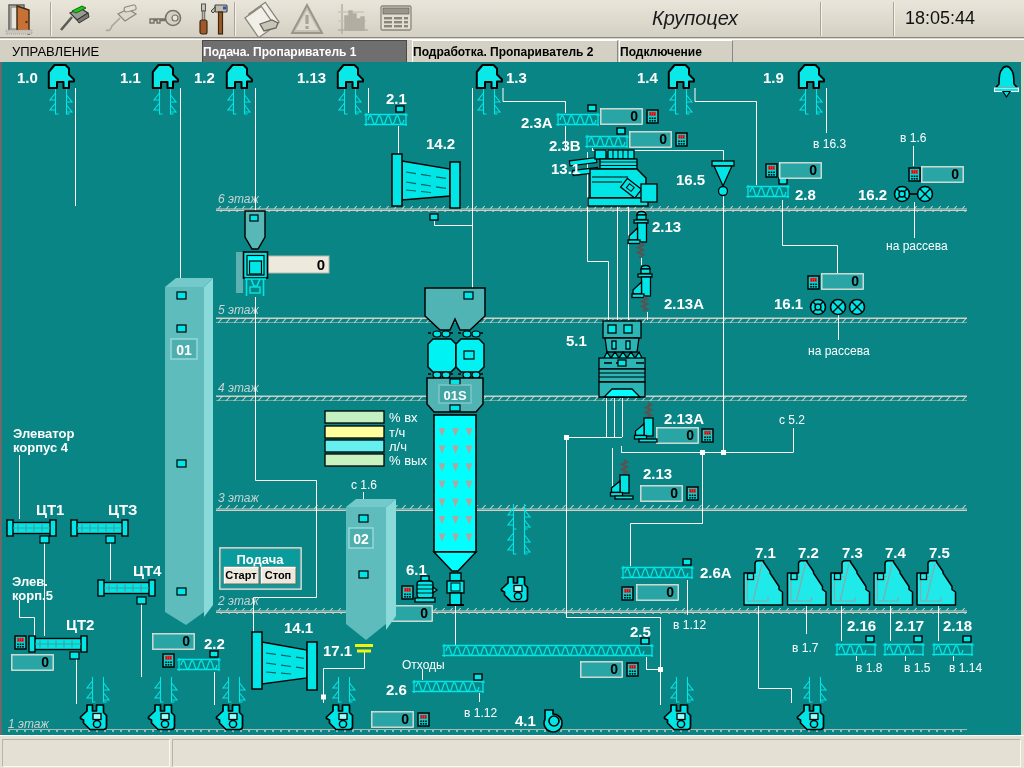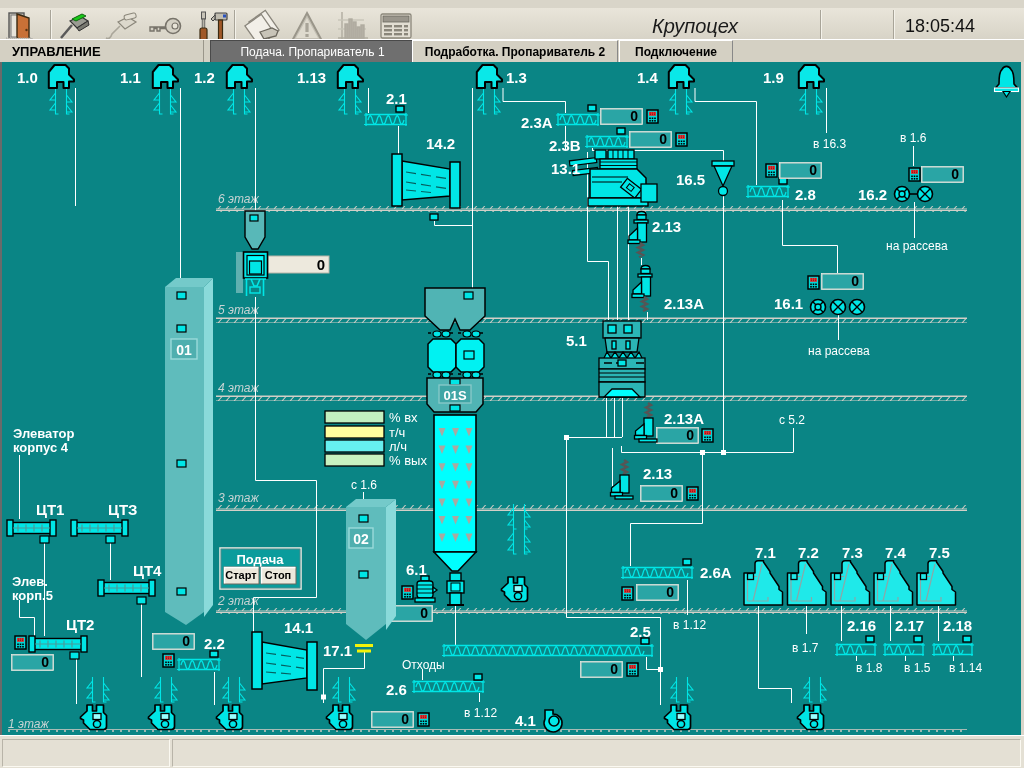--- a/index.html
+++ b/index.html
@@ -1,31 +1,31 @@
 <!DOCTYPE html>
 <html><head><meta charset="utf-8"><title>Крупоцех</title><style>
 *{box-sizing:border-box}
 html,body{margin:0;padding:0;width:1024px;height:768px;overflow:hidden;
  font-family:"Liberation Sans",sans-serif;background:#D9D5C9}
-#toolbar{position:absolute;left:0;top:8px;width:1024px;height:38px;
+#toolbar{position:absolute;left:0;top:0;width:1024px;height:38px;
  background:linear-gradient(#E9E5DA,#D4D0C3);border-bottom:1px solid #8a887e}
 .sep{position:absolute;top:2px;height:34px;width:2px;
  border-left:1px solid #a8a498;border-right:1px solid #f4f2ea}
 #title{position:absolute;left:560px;top:7px;width:270px;text-align:center;
  font-style:italic;font-size:20px;color:#1a1a1a}
 #clock{position:absolute;left:905px;top:8px;width:110px;text-align:left;
  font-size:18px;color:#111}
 #tabs{position:absolute;left:0;top:39px;width:1024px;height:23px;background:#D4D0C3;
  border-top:1px solid #fff}
-.tabtxt{position:absolute;top:4px;font-size:13px;font-weight:bold;color:#000;white-space:nowrap}
-#tabact{position:absolute;left:210px;top:0px;width:205px;height:23px;background:#6F6F6F;
- border:1px solid #4a4a4a;color:#fff;font-size:12px;font-weight:normal;text-align:center;padding-top:4px}
+.tabtxt{position:absolute;top:4px;font-size:13px;font-weight:normal;color:#000;white-space:nowrap}
+#tabact{position:absolute;left:202px;top:0px;width:205px;height:23px;background:#6F6F6F;
+ border:1px solid #4a4a4a;color:#fff;font-size:12px;font-weight:bold;text-align:left;padding-top:4px}
 .tabn{position:absolute;top:0px;height:23px;background:#D4D0C3;border-top:1px solid #fff;
  border-left:1px solid #fff;border-right:1px solid #888;font-size:12px;font-weight:bold;
- text-align:center;padding-top:4px;color:#000}
+ padding-top:4px;color:#000}
 #main{position:absolute;left:0;top:62px}
 #status{position:absolute;left:0;top:735px;width:1024px;height:33px;background:#E4E0D4;
  border-top:1px solid #fff}
 .spanel{position:absolute;top:3px;height:28px;
  border:1px solid #b8b4a8;border-right-color:#fbf9f1;border-bottom-color:#fbf9f1}
 </style></head><body>
 <div id="toolbar">
 <svg width="1024" height="38">
  <g transform="translate(8,4)">
   <rect x="1" y="1" width="15" height="26" fill="#cfcbc0" stroke="#555" stroke-width="1.4"></rect>

